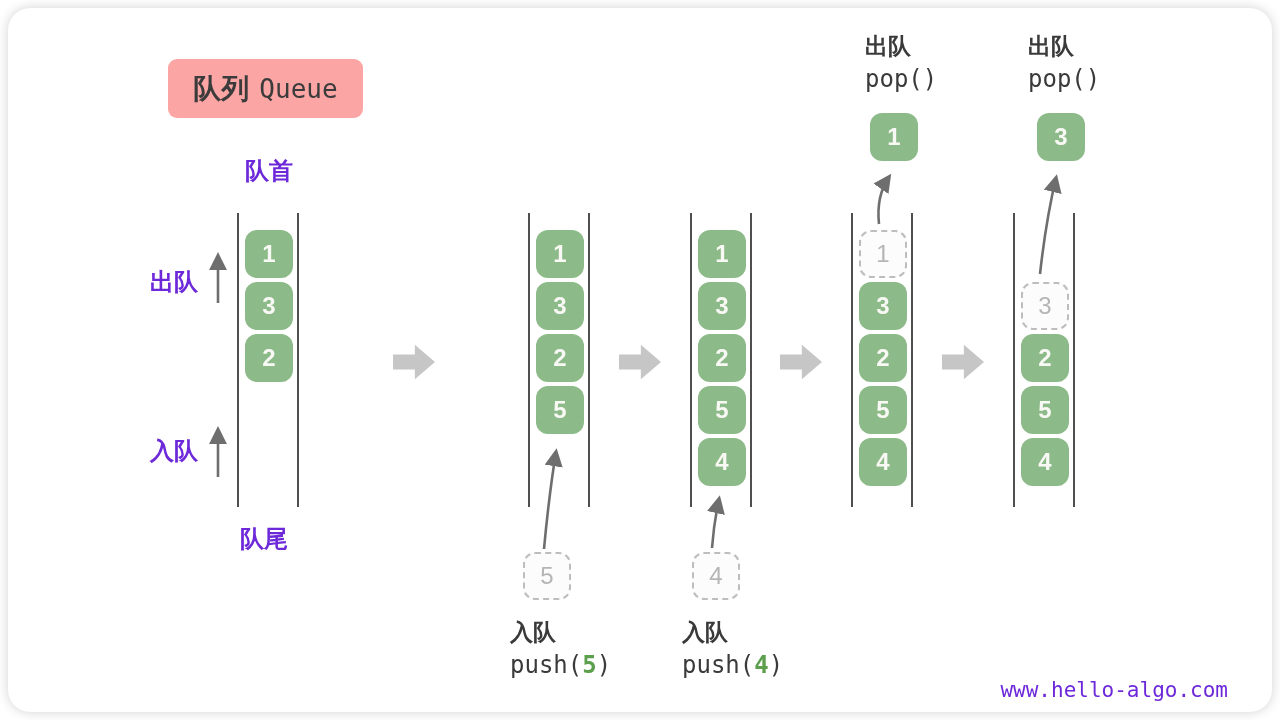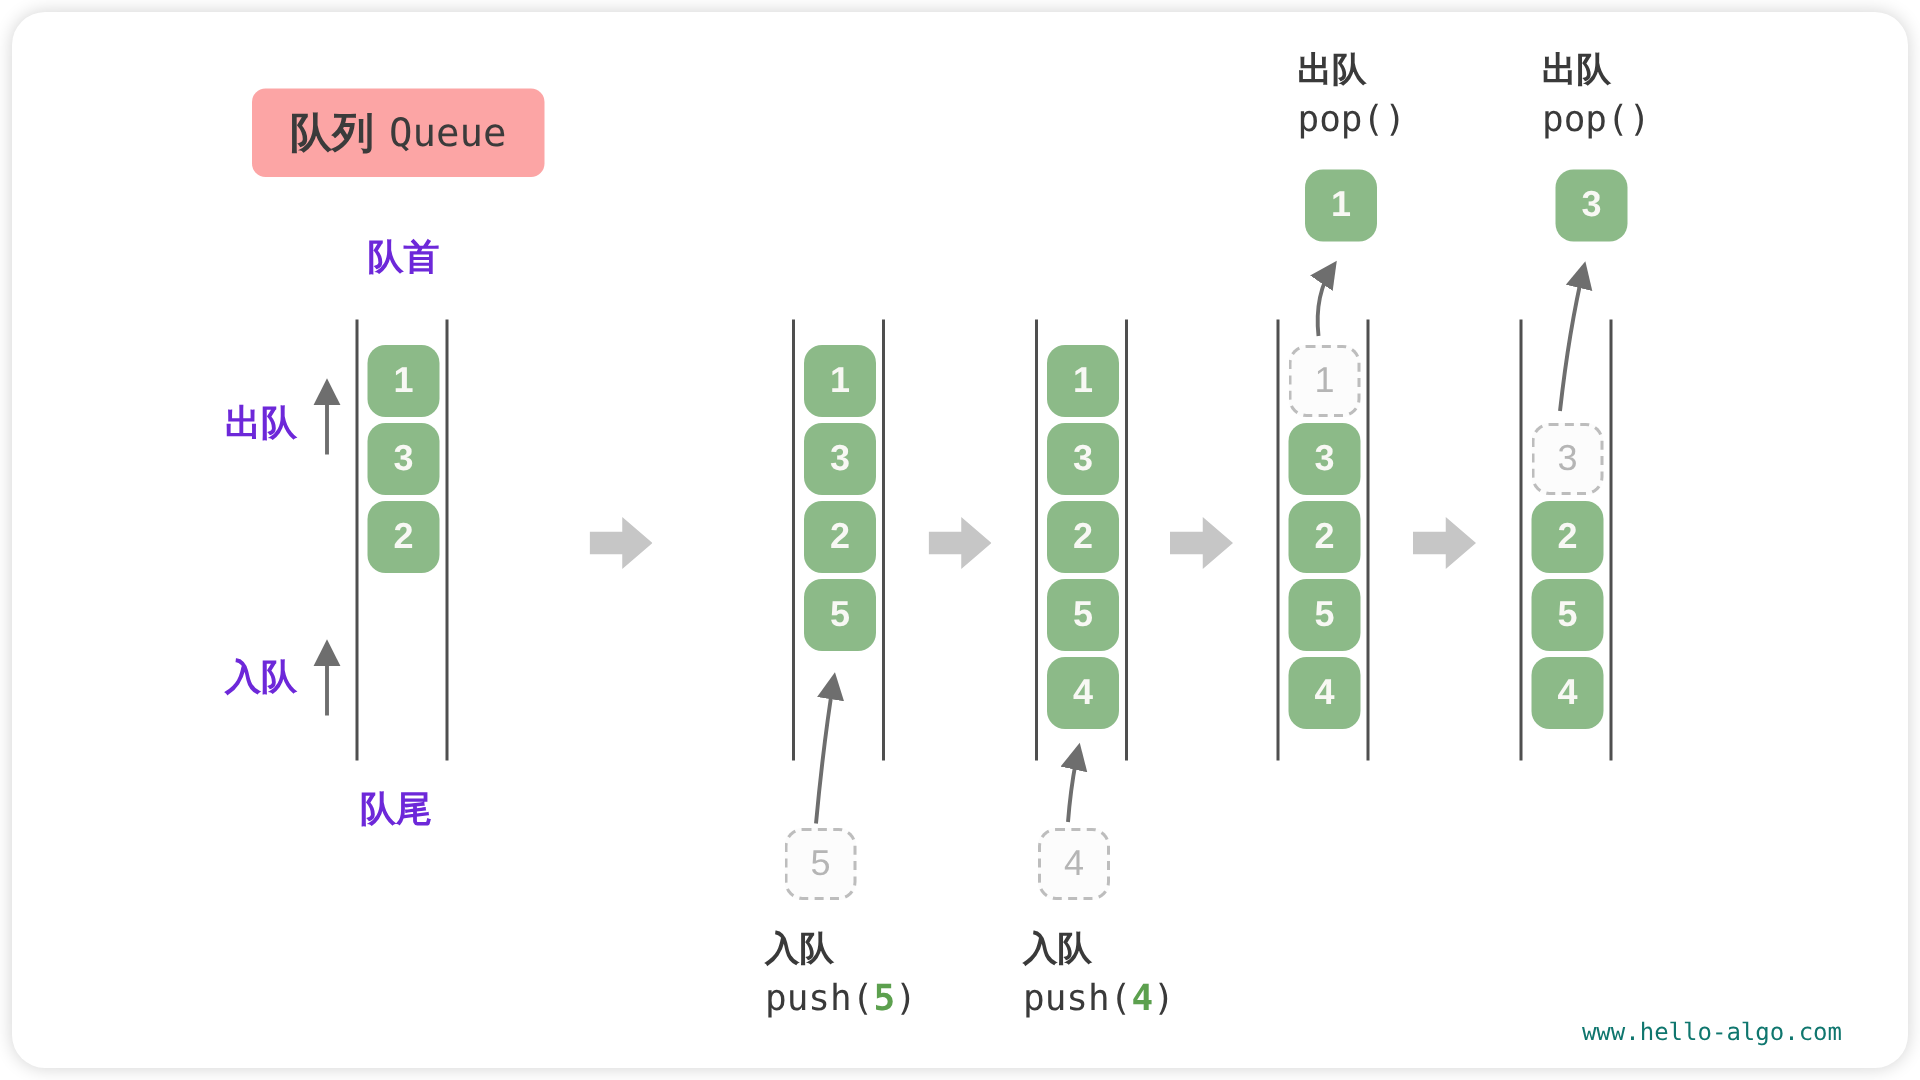--- a/index.html
+++ b/index.html
@@ -30,21 +30,21 @@
   
   .block-arrow{width:42px;height:36px;background:#c6c6c6;
      clip-path:polygon(0% 29%,52% 29%,52% 2%,100% 50%,52% 98%,52% 71%,0% 71%);}
 
   
   .anno{color:#3a3a3a;line-height:33px;white-space:nowrap;}
   .anno .zh{font-size:23px;font-weight:600;}
   .anno .code{font-family:"DejaVu Sans Mono",monospace;font-size:24px;font-weight:500;}
   .anno .num{color:#5ca04e;font-weight:700;}
 
-  .watermark{font-family:"DejaVu Sans Mono",monospace;font-size:16px;color:#0f766e;}
+  .watermark{font-family:"DejaVu Sans Mono",monospace;font-size:21px;color:#6d28d9;}
   svg.overlay{position:absolute;left:0;top:0;pointer-events:none;}
 </style>
 </head>
 <body>
 
 <div class="card"></div>
 
 <div class="abs title-box">
   <span class="title-zh">队列</span>
   <span class="title-en">Queue</span>

